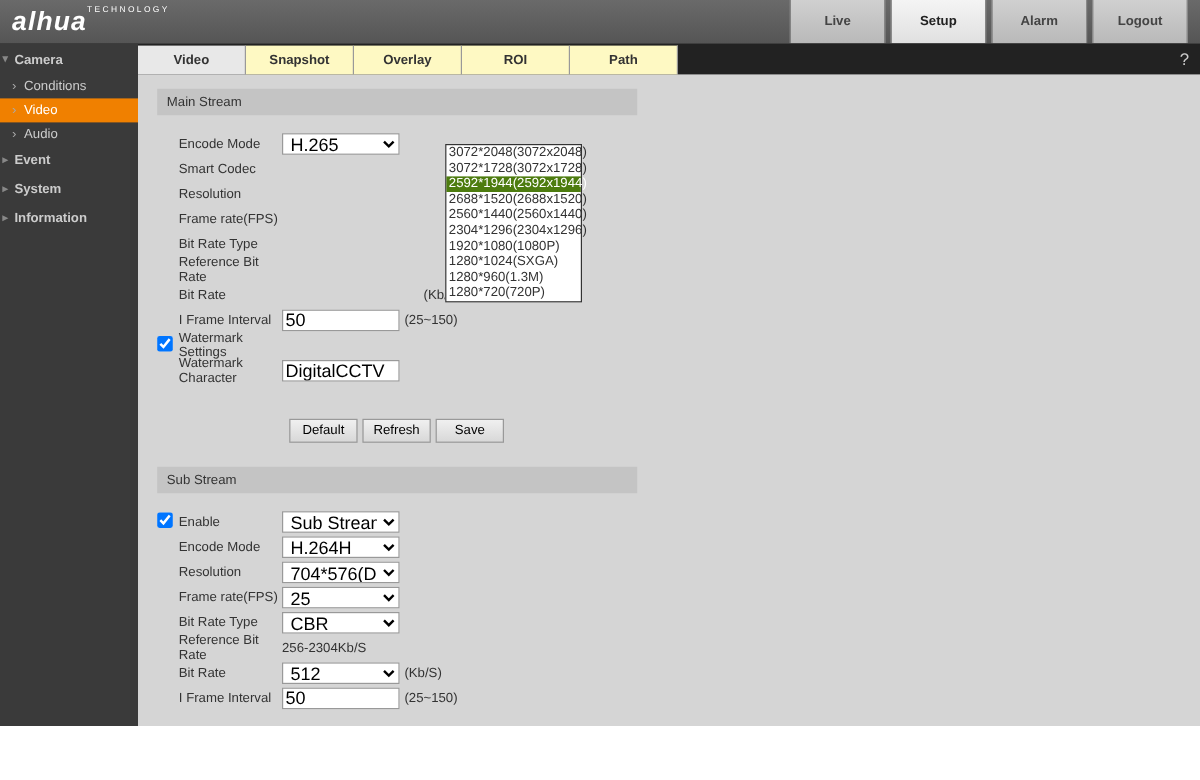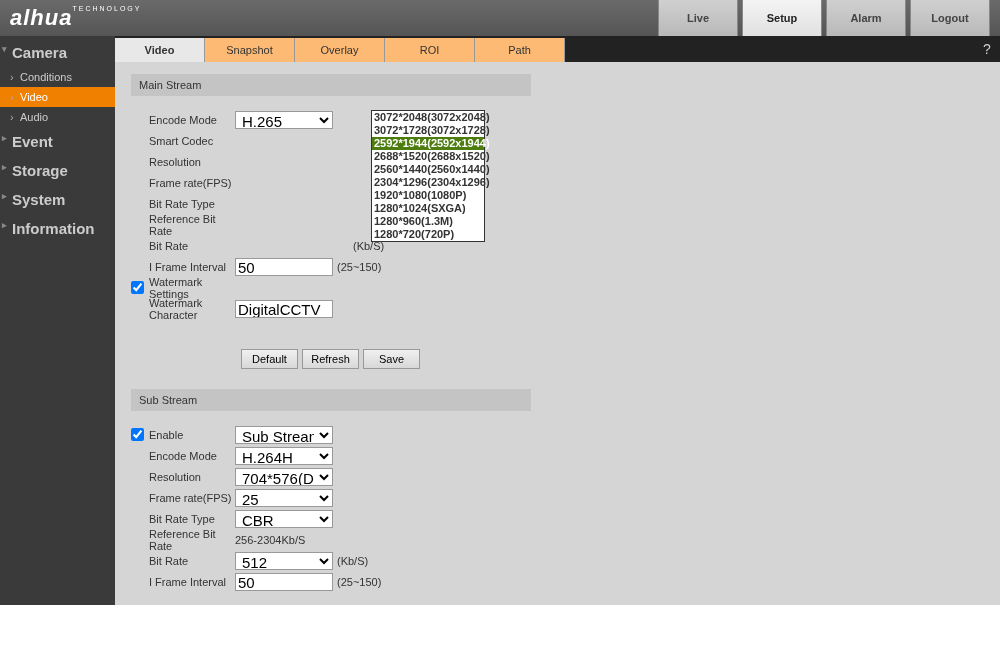--- a/index.html
+++ b/index.html
@@ -5,40 +5,40 @@
   * { box-sizing: border-box; margin: 0; padding: 0; font-family: Arial, sans-serif; }
   body { background: #fff; font-size: 11px; color: #333; }
   .topbar { height: 36px; background: linear-gradient(#6a6a6a,#555); display:flex; align-items:center; padding:0 10px; }
   .logo { color:#fff; font-size:22px; font-style:italic; font-weight:bold; letter-spacing:1px; display:flex; flex-direction:row; line-height:1; }
   .logo-sub { font-size:7px; font-style:normal; letter-spacing:2px; font-weight:normal; margin-top:-2px; text-align:right;}
   .topnav { margin-left:auto; display:flex; gap:4px; }
   .topnav-btn { width:80px; height:39px; background:linear-gradient(#d0d0d0,#b8b8b8); border:1px solid #888; font-size:11px; font-weight:bold; color:#444; cursor:pointer; }
   .topnav-btn.active { background:linear-gradient(#f4f4f4,#e0e0e0); color:#222; }
   .container { display:flex; background:#222; min-height:414px; }
   .sidebar { width:115px; background:#3a3a3a; padding-top:2px; }
-  .side-group { color:#ccc; font-weight:bold; font-size:15px; padding:6px 6px 6px 12px; cursor:pointer; position:relative; }
+  .side-group { color:#ccc; font-weight:bold; font-size:11px; padding:6px 6px 6px 12px; cursor:pointer; position:relative; }
   .side-group::before { content:"▸"; position:absolute; left:2px; font-size:9px; color:#888; }
   .side-group.expanded::before { content:"▾"; color:#888;}
   .side-item { color:#ccc; font-size:11px; padding:4px 0 4px 20px; cursor:pointer; position:relative; }
   .side-item::before { content:"›"; position:absolute; left:10px; color:#aaa; }
   .side-item.active { background:#f08000; color:#fff; }
   .content { flex:1; background:#d5d5d5; padding:0; position:relative; }
   .tabs { display:flex; height:26px; background:#222; }
-  .tab { width:90px; text-align:center; line-height:24px; background:#fdba74; color:#333; font-size:11px; border-right:1px solid #999; cursor:pointer; margin-top:2px;}
+  .tab { width:90px; text-align:center; line-height:24px; background:#fef9c3; color:#333; font-size:11px; border-right:1px solid #999; cursor:pointer; margin-top:2px;font-weight:bold;}
   .tab.active { background:#e8e8e8; font-weight:bold; }
   .help-icon { margin-left:auto; width:26px; text-align:center; line-height:26px; color:#ccc; font-size:14px; cursor:pointer; }
   .panel-body { padding:12px 16px; display:flex; gap:20px;flex-direction:column; }
   .col { flex:1; max-width:400px; }
   .section-title { background:#c4c4c4; padding:5px 8px; font-size:11px; color:#333; margin-bottom:14px; }
   .row { display:flex; align-items:center; height:20px; margin-bottom:1px; }
   .lbl { width:86px; font-size:11px; color:#333; }
   .chk-col { width:18px; }
   .sel, .inp { width:98px; height:18px; font-size:15px; border:1px solid #999; background:#fff; padding:0 2px; }
   .unit { font-size:11px; margin-left:4px; color:#333; }
-  .dropdown-open { position:absolute; left:256px; top:74px; width:114px; background:#fff; border:1px solid #333; z-index:10;font-weight:bold; }
+  .dropdown-open { position:absolute; left:256px; top:84px; width:114px; background:#fff; border:1px solid #333; z-index:10; }
   .opt { font-size:11px; padding:0 2px; line-height:13px; cursor:pointer; white-space:nowrap; }
   .opt.selected { background:#4d7c0f; color:#fff; }
   .buttons { margin-top:30px; margin-left:110px; display:flex; gap:4px; }
   .btn { width:57px; height:20px; background:linear-gradient(#f0f0f0,#d8d8d8); border:1px solid #999; font-size:11px; cursor:pointer; }
 </style>
 </head>
 <body>
 
 <div class="topbar">
   <div class="logo">
@@ -53,21 +53,20 @@
   </div>
 </div>
 
 <div class="container">
   <div class="sidebar">
     <div class="side-group expanded">Camera</div>
     <div class="side-item">Conditions</div>
     <div class="side-item active">Video</div>
     <div class="side-item">Audio</div>
     <div class="side-group">Event</div>
-    <div class="side-group">Storage</div>
     <div class="side-group">System</div>
     <div class="side-group">Information</div>
   </div>
 
   <div class="content">
     <div class="tabs">
       <div class="tab active">Video</div>
       <div class="tab">Snapshot</div>
       <div class="tab">Overlay</div>
       <div class="tab">ROI</div>

